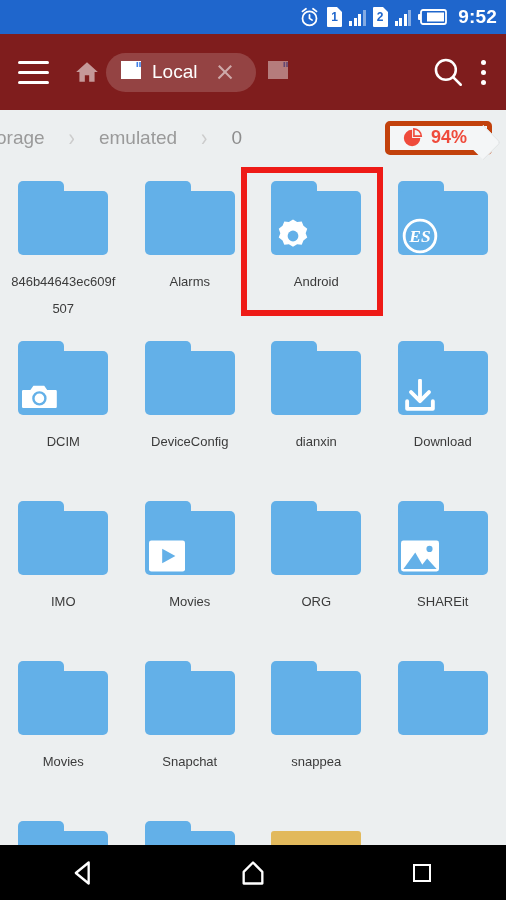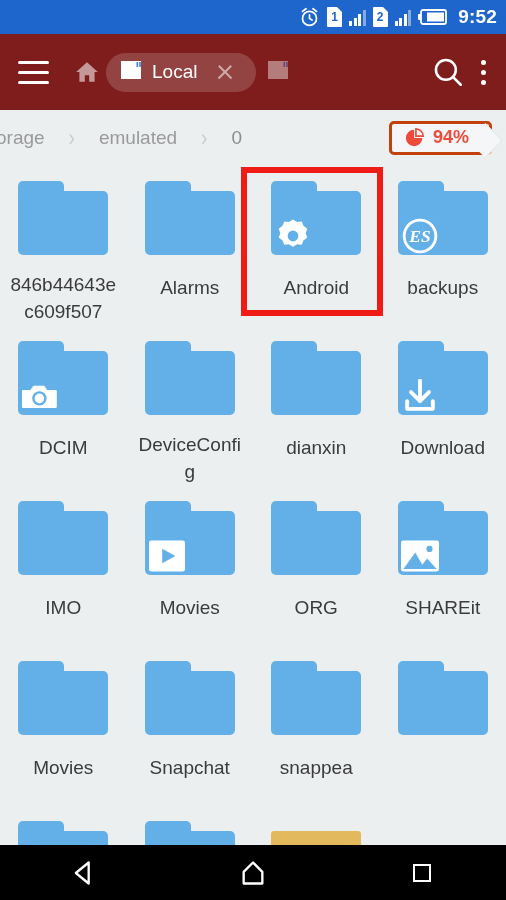--- a/index.html
+++ b/index.html
@@ -157,21 +157,21 @@
     padding-left: 0;
     gap: 22px;
     margin-left: -4px;
   }
   .storage-badge {
     position: relative;
     height: 34px;
     margin-right: 14px;
     padding: 0 20px 0 12px;
     background: #f4f6f7;
-    border: 3px solid #c2410c;
+    border: 5px solid #c2410c;
     border-radius: 5px;
     display: flex;
     align-items: center;
     gap: 7px;
     cursor: pointer;
   }
   .storage-badge::after {
     content: "";
     position: absolute;
     right: -9px; top: 4px;
@@ -239,25 +239,25 @@
     position: absolute;
     left: 3px; bottom: 2px;
     width: 38px; height: 34px;
     display: flex;
     align-items: center;
     justify-content: center;
     z-index: 3;
   }
 
   .cell-label {
-    margin-top: 19px;
+    margin-top: 13px;
     width: 108px;
     text-align: center;
     color: #3b3b3b;
-    font-size: 19px;
+    font-size: 13px;
     line-height: 27px;
     word-break: break-word;
     overflow-wrap: anywhere;
   }
 
   
   .highlight-box {
     position: absolute;
     left: 241px; top: 167px;
     width: 142px; height: 149px;
@@ -428,21 +428,20 @@
             <div class="tab"></div>
             <div class="body"></div>
           </div>
           <div class="badge">
             <svg width="40" height="40" viewBox="0 0 24 24">
         <circle cx="12" cy="12" r="10" fill="none" stroke="#ffffff" stroke-width="1.8"></circle>
         <text x="12" y="16" font-family="Liberation Serif, serif" font-size="11" font-style="italic" font-weight="bold" fill="#ffffff" text-anchor="middle">ES</text>
       </svg>
           </div>
         </div>
-        <div class="cell-label">backups</div>
       </div>
       <div class="cell">
         <div class="icon-wrap">
           <div class="folder">
             <div class="tab"></div>
             <div class="body"></div>
           </div>
           <div class="badge">
             <svg width="36" height="30" viewBox="0 0 30 24">
         <path d="M1 7 h6 l2.5 -3.5 h9 L21 7 h7 a1 1 0 0 1 1 1 v13 a1 1 0 0 1 -1 1 H1 a1 1 0 0 1 -1 -1 V8 a1 1 0 0 1 1 -1 Z" fill="#ffffff"></path>

